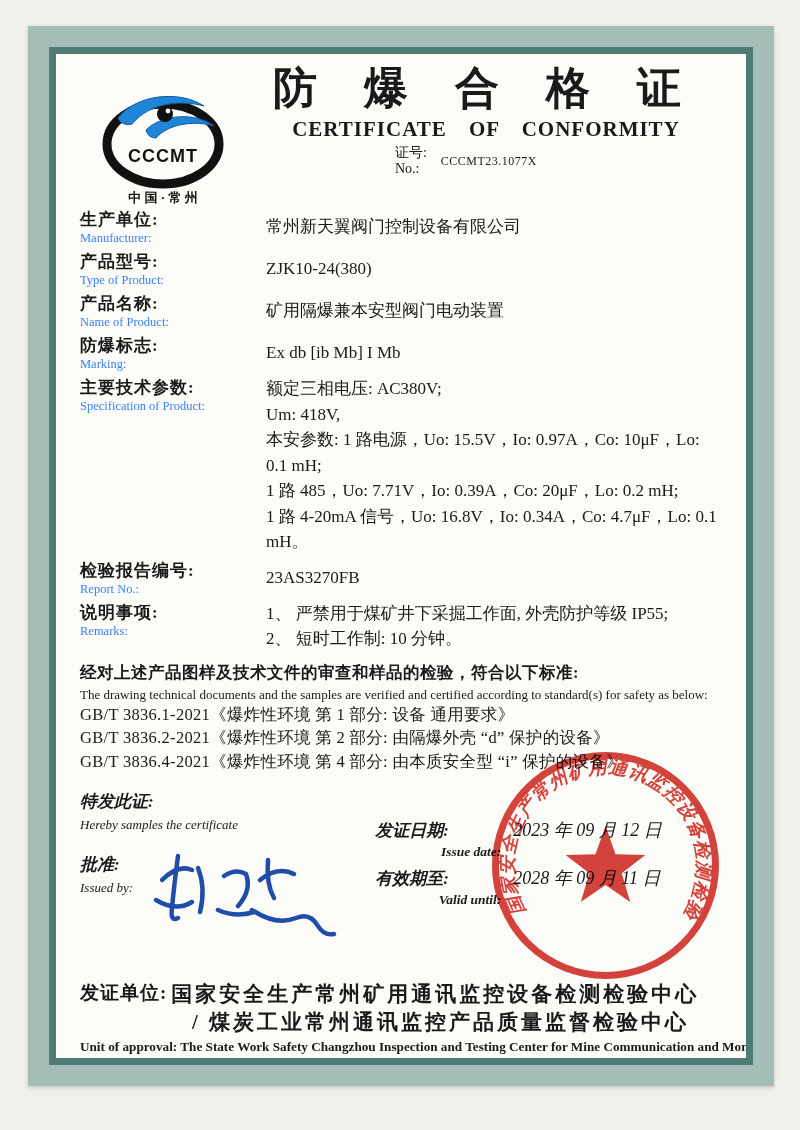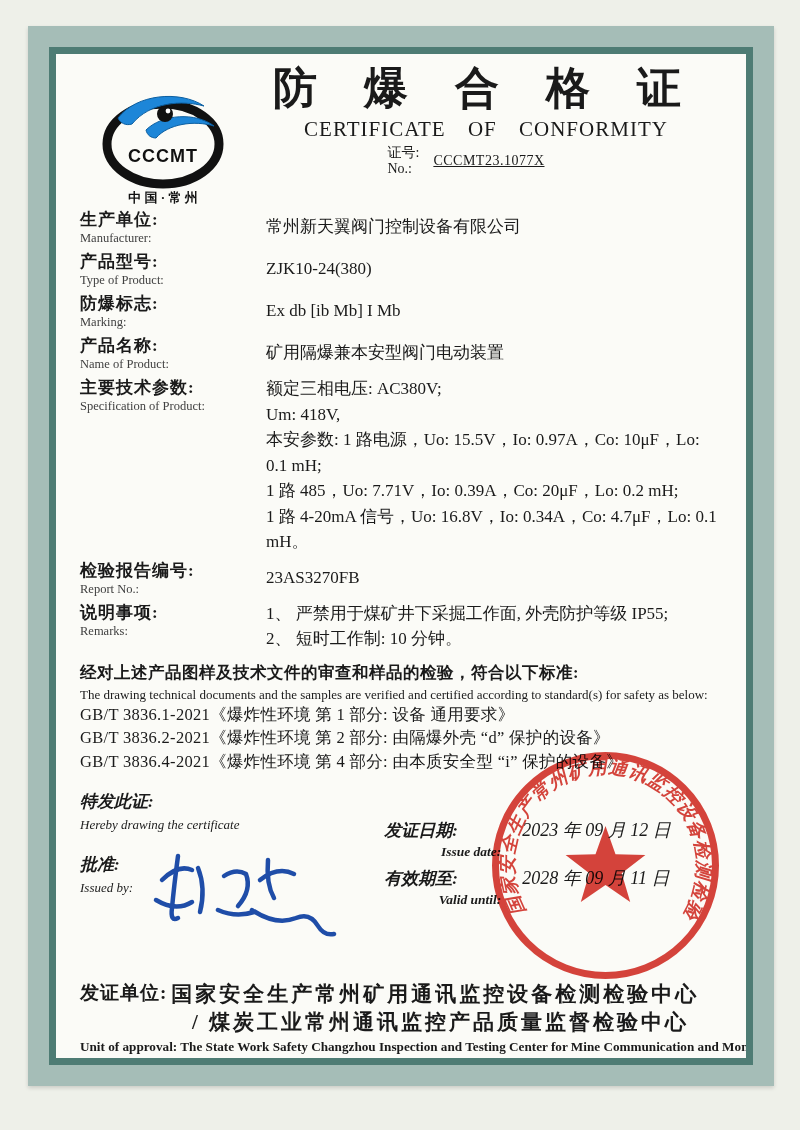--- a/index.html
+++ b/index.html
@@ -14,48 +14,48 @@
   .page{
     width:100%;height:100%;box-sizing:border-box;
     border:7px solid #4e7c74;background:#fbfbf7;
     padding:10px 24px 8px 24px;position:relative;overflow:hidden;
   }
   
   .hdr{position:relative;height:140px;}
   .logo{position:absolute;left:8px;top:20px;width:150px;text-align:center;}
   .hdr-titles{margin-left:170px;text-align:center;}
   .title-cn{font-size:44px;font-weight:600;letter-spacing:18px;line-height:1.15;white-space:nowrap;}
-  .title-en{font-size:21px;letter-spacing:1px;word-spacing:16px;margin-top:2px;font-weight:400;}
+  .title-en{font-size:21px;letter-spacing:1px;word-spacing:16px;margin-top:2px;font-weight:700;}
   .certno{display:flex;justify-content:center;align-items:center;margin-top:3px;margin-left:-40px;}
   .certno .lbls{text-align:left;font-size:14px;line-height:1.2;margin-right:14px;}
-  .certno .num{font-size:14px;letter-spacing:.5px;margin-top:0;text-decoration:underline;}
+  .certno .num{font-size:12px;letter-spacing:.5px;margin-top:0;}
   
   .rows{margin-top:4px;}
   .row{display:flex;margin-bottom:4px;}
   .lblcol{width:186px;flex:0 0 186px;}
   .lbl-cn{font-size:17px;font-weight:600;letter-spacing:1px;}
-  .lbl-en{font-size:12.5px;color:#404040;}
+  .lbl-en{font-size:12.5px;color:#3b82f6;}
   .valcol{flex:1;display:flex;flex-direction:column;justify-content:center;font-size:17px;}
   .valcol .line{line-height:1.5;}
   
   .stds{margin-top:10px;}
   .stds .cnintro{font-size:16.5px;font-weight:600;letter-spacing:.5px;}
   .stds .enintro{font-size:13px;margin-top:3px;}
   .stds .gb{font-size:16.5px;line-height:1.45;letter-spacing:.3px;}
   
   .issue{display:flex;margin-top:16px;position:relative;height:190px;font-style:italic;}
   .issue-left{width:46%;}
   .present-cn{font-size:17px;font-weight:600;}
   .present-en{font-size:13px;margin-top:4px;}
   .approve-cn{font-size:17px;font-weight:600;margin-top:20px;}
   .approve-en{font-size:13px;margin-top:4px;}
   .sig{position:absolute;left:60px;top:48px;}
   .issue-right{width:54%;padding-top:28px;}
   .daterow{display:flex;align-items:baseline;margin-bottom:2px;}
-  .dlabel{width:130px;flex:0 0 130px;text-align:left;font-size:17px;font-weight:600;margin-left:9px;}
+  .dlabel{width:130px;flex:0 0 130px;text-align:left;font-size:17px;font-weight:600;}
   .dlabel-en{width:130px;flex:0 0 130px;text-align:right;font-size:13.5px;font-weight:600;padding-right:4px;box-sizing:border-box;}
   .dval{font-size:18px;margin-left:8px;white-space:nowrap;}
   .stamp{position:absolute;left:408px;top:-42px;mix-blend-mode:multiply;opacity:.93;}
   
   .unit{margin-top:0;text-align:left;}
   .unit-cnline{display:flex;}
   .unit-lbl{font-size:19px;font-weight:700;white-space:nowrap;letter-spacing:1px;}
   .unit-cn{font-size:21px;font-weight:700;letter-spacing:3px;white-space:nowrap;}
   .unit-cn2{font-size:21px;font-weight:700;letter-spacing:3px;margin-left:112px;white-space:nowrap;}
   .unit-en{font-size:13.2px;font-weight:700;margin-top:3px;white-space:nowrap;}
@@ -110,35 +110,35 @@
         <div class="lbl-cn">产品型号:</div>
         <div class="lbl-en">Type of Product:</div>
       </div>
       <div class="valcol">
               <div class="line">ZJK10-24(380)</div>
             </div>
     </div>
 
     <div class="row">
       <div class="lblcol">
+        <div class="lbl-cn">产品名称:</div>
+        <div class="lbl-en">Name of Product:</div>
+      </div>
+      <div class="valcol">
+              <div class="line">矿用隔爆兼本安型阀门电动装置</div>
+            </div>
+    </div>
+
+    <div class="row">
+      <div class="lblcol">
         <div class="lbl-cn">防爆标志:</div>
         <div class="lbl-en">Marking:</div>
       </div>
       <div class="valcol">
               <div class="line">Ex db [ib Mb] I Mb</div>
-            </div>
-    </div>
-
-    <div class="row">
-      <div class="lblcol">
-        <div class="lbl-cn">产品名称:</div>
-        <div class="lbl-en">Name of Product:</div>
-      </div>
-      <div class="valcol">
-              <div class="line">矿用隔爆兼本安型阀门电动装置</div>
             </div>
     </div>
 
     <div class="row">
       <div class="lblcol">
         <div class="lbl-cn">主要技术参数:</div>
         <div class="lbl-en">Specification of Product:</div>
       </div>
       <div class="valcol">
         <div class="line">额定三相电压: AC380V;</div>
@@ -175,21 +175,21 @@
     <div class="cnintro">经对上述产品图样及技术文件的审查和样品的检验，符合以下标准:</div>
     <div class="enintro">The drawing technical documents and the samples are verified and certified according to standard(s) for safety as below:</div>
     <div class="gb">GB/T 3836.1-2021《爆炸性环境 第 1 部分: 设备 通用要求》</div>
     <div class="gb">GB/T 3836.2-2021《爆炸性环境 第 2 部分: 由隔爆外壳 “d” 保护的设备》</div>
     <div class="gb">GB/T 3836.4-2021《爆炸性环境 第 4 部分: 由本质安全型 “i” 保护的设备》</div>
   </div>
 
   <div class="issue">
     <div class="issue-left">
       <div class="present-cn">特发此证:</div>
-      <div class="present-en">Hereby drawing the certificate</div>
+      <div class="present-en">Hereby samples the certificate</div>
       <div class="approve-cn">批准:</div>
       <div class="approve-en">Issued by:</div>
       <div class="sig">
         <svg width="210" height="110" viewBox="0 0 210 110">
           <g fill="none" stroke="#1f4da8" stroke-width="4.5" stroke-linecap="round" stroke-linejoin="round">
             <path d="M22,42 q16,-16 30,-10"></path>
             <path d="M38,18 q-4,30 -6,52 q-2,14 6,10"></path>
             <path d="M16,62 q20,12 36,2"></path>
             <path d="M58,30 q8,20 2,44"></path>
             <path d="M84,38 q12,-8 22,-2 q6,16 -8,32"></path>

